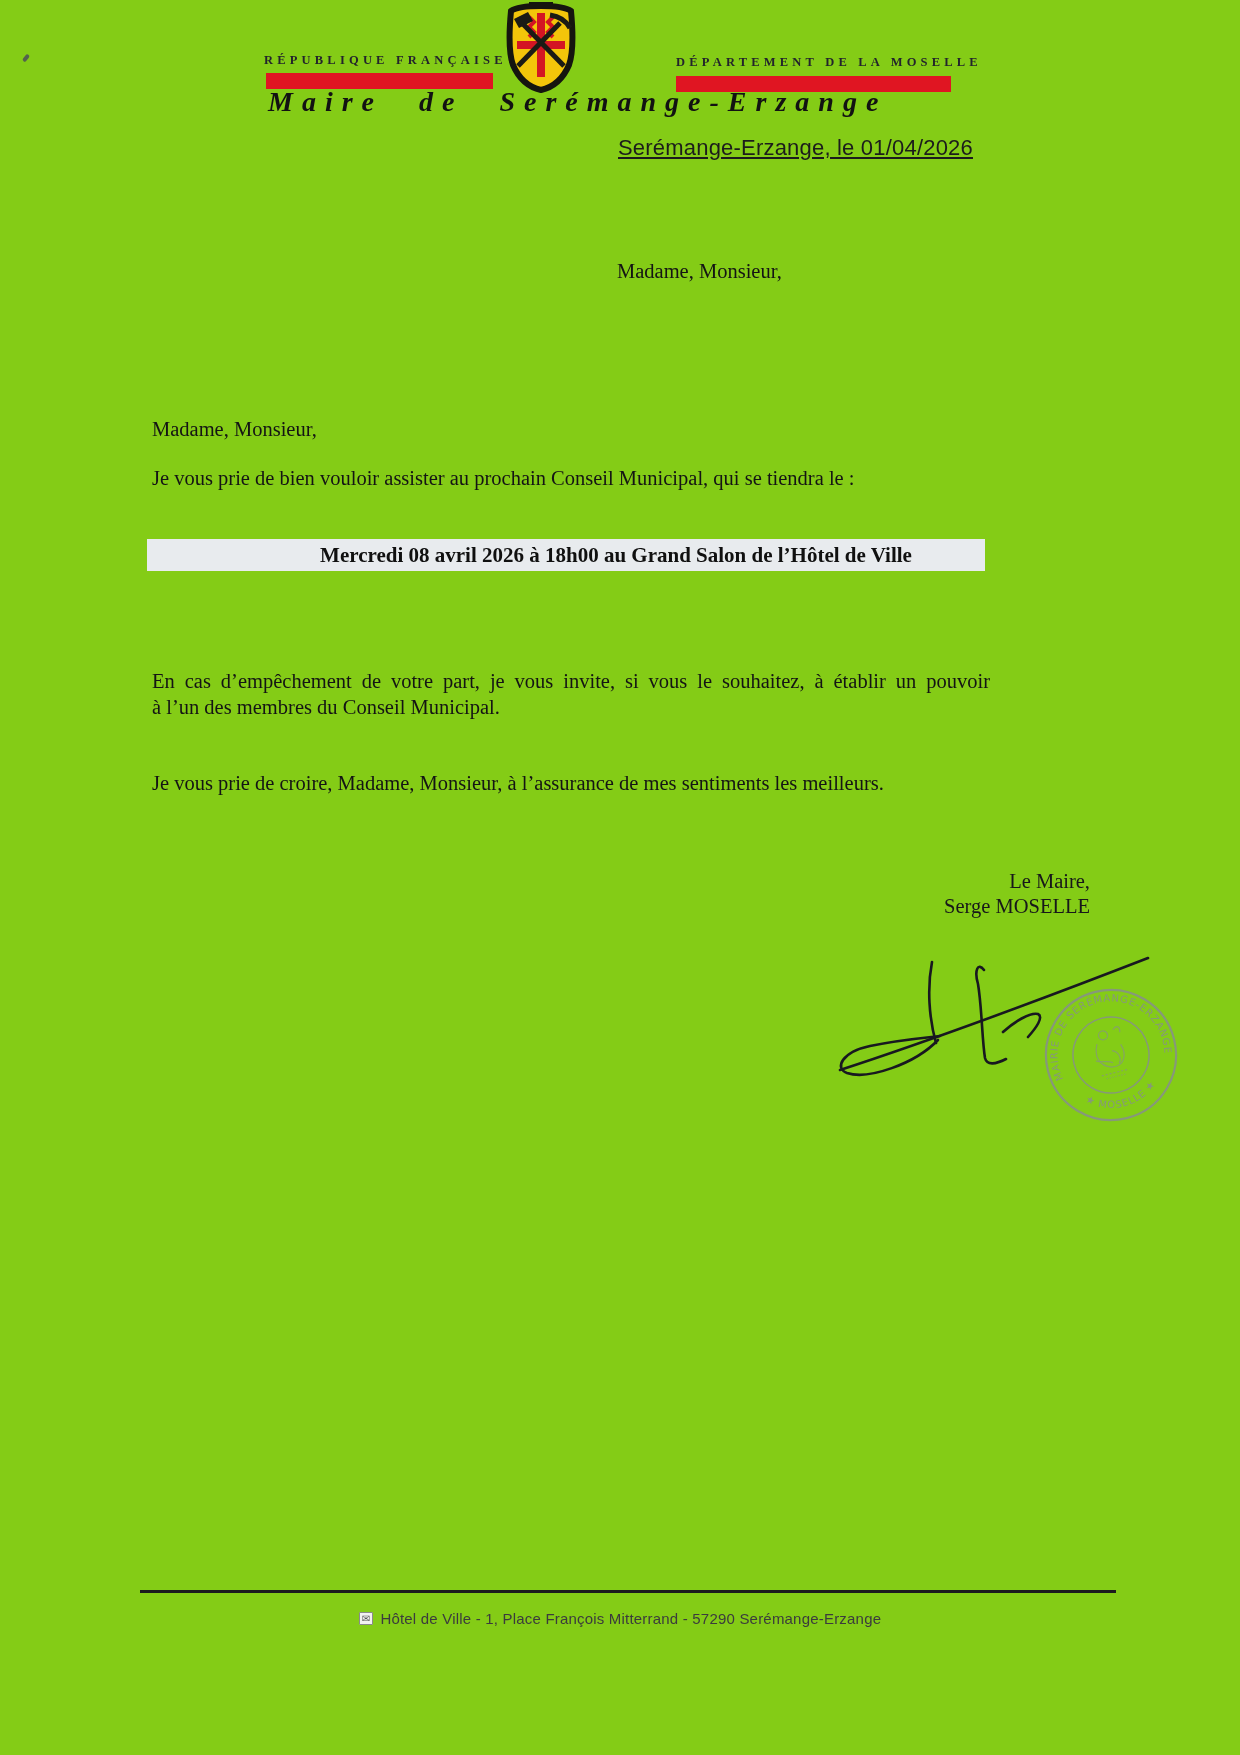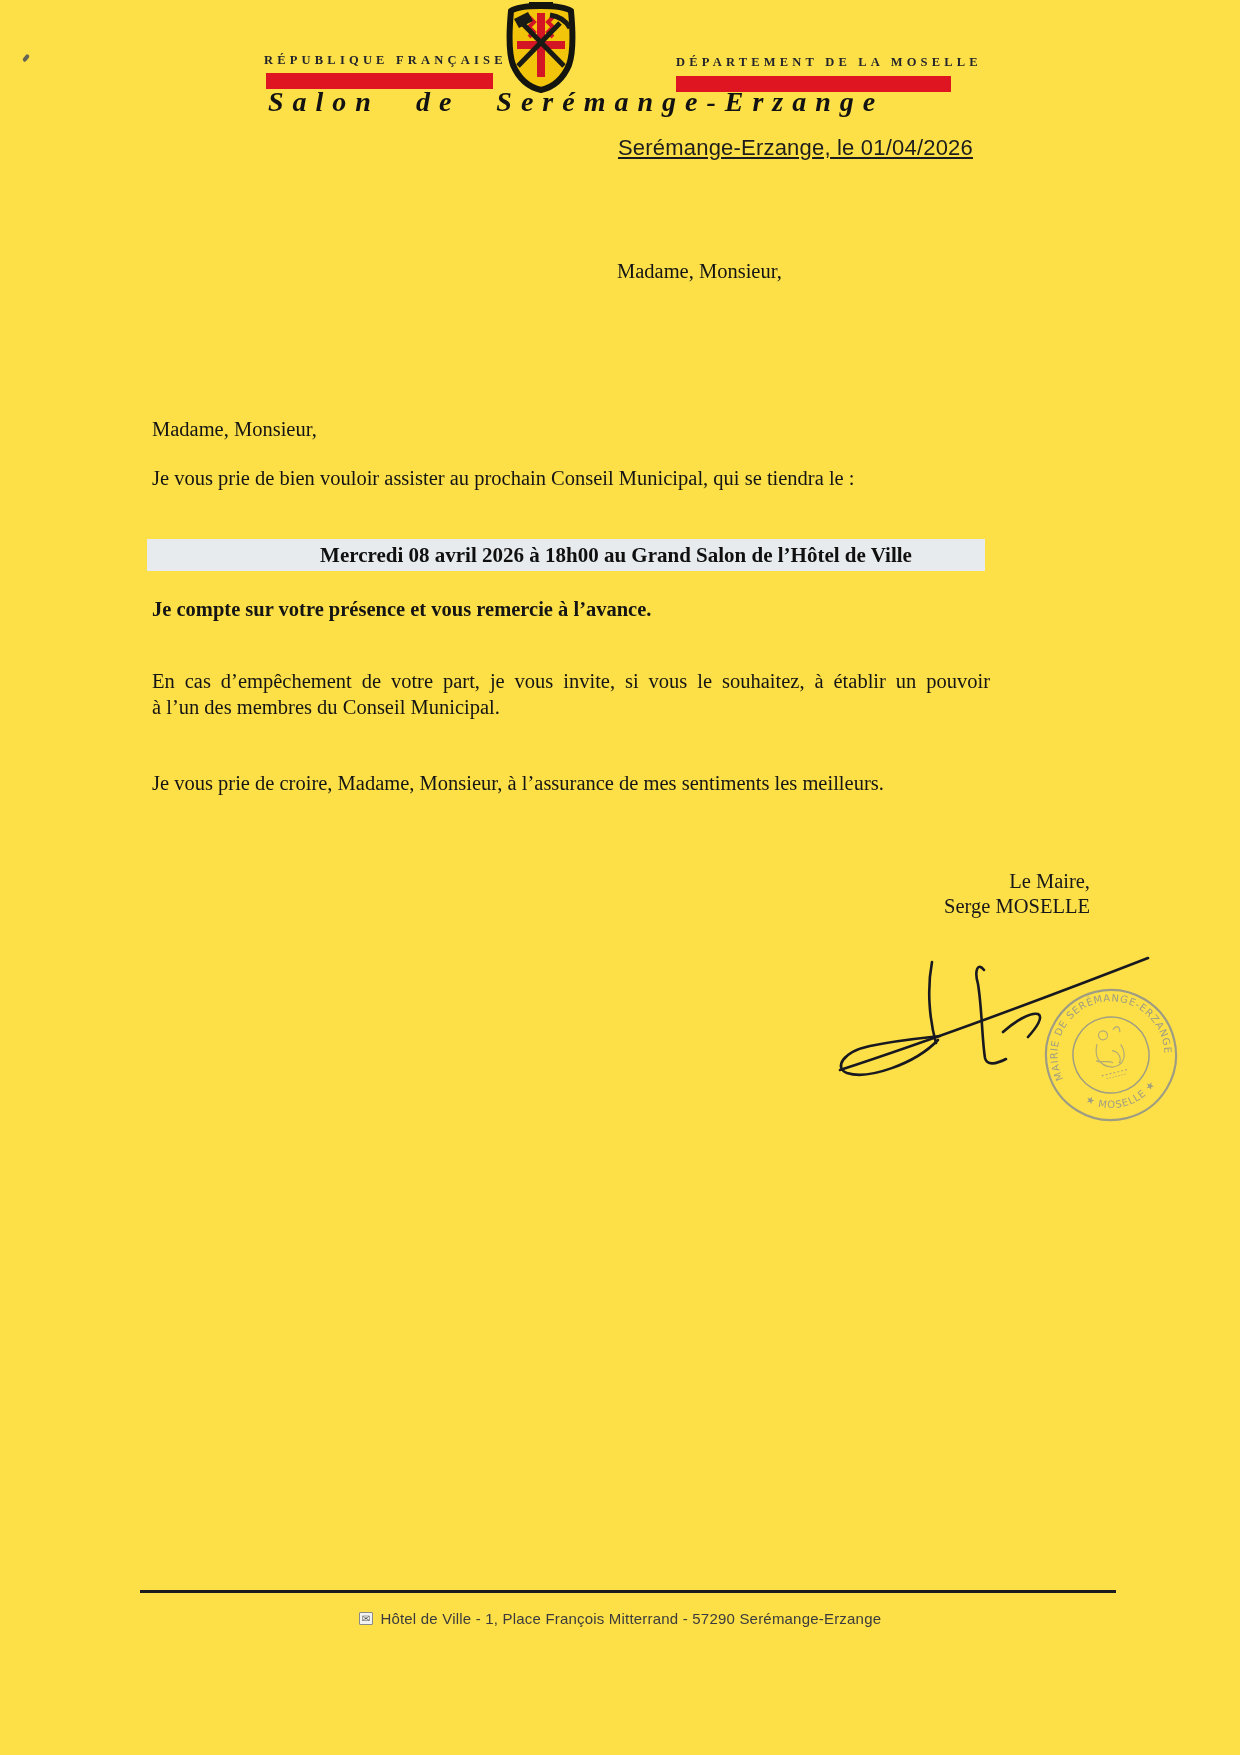--- a/index.html
+++ b/index.html
@@ -1,19 +1,19 @@
 <!DOCTYPE html>
 <html style="--accent: #e01522;"><head>
 <meta charset="utf-8">
 <style>
   * { margin:0; padding:0; box-sizing:border-box; }
   html,body { background:#ffffff; }
   #page {
     position:relative; width:1240px; height:1755px;
-    background:#fde047; overflow:hidden;
+    background:#84cc16; overflow:hidden;
     font-family:"Liberation Serif", serif; color:#1b1b1b;
   }
   .abs { position:absolute; }
   .sans  { font-family:"Liberation Sans", sans-serif; }
 
   
   .caption {
     font-family:"Liberation Serif", serif; font-weight:600;
     font-size:12.5px; letter-spacing:4.2px; color:#23242c; white-space:nowrap;
   }
@@ -78,35 +78,34 @@
     <rect x="35" y="11" width="8" height="64" fill="#d41523"></rect>
     <rect x="15" y="39" width="48" height="8" fill="#d41523"></rect>
     <path d="M27,15 l5,5 -5,5 5,5 -5,5" stroke="#d41523" stroke-width="4" fill="none"></path>
     <path d="M51,15 l-5,5 5,5 -5,5 5,5" stroke="#d41523" stroke-width="4" fill="none"></path>
     <path d="M20,21 L62,64" stroke="#1b1b15" stroke-width="5"></path>
     <path d="M58,21 L16,64" stroke="#1b1b15" stroke-width="5"></path>
     <path d="M48,13 Q62,15 68,26" stroke="#1b1b15" stroke-width="5" fill="none"></path>
     <path d="M12,17 l14,-7 5,9 -14,7 Z" fill="#1b1b15"></path>
   </svg>
 
-  <div class="abs city-title" style="left:268px; top:86px;">Salon de Serémange-Erzange</div>
+  <div class="abs city-title" style="left:268px; top:86px;">Maire de Serémange-Erzange</div>
 
   <div class="abs dateline sans" style="left:618px; top:135px;text-decoration:underline;">Serémange-Erzange, le 01/04/2026</div>
 
   <div class="abs bodyline" style="left:617px; top:258px;">Madame, Monsieur,</div>
 
   <div class="abs bodyline" style="left:152px; top:416px;">Madame, Monsieur,</div>
 
   <div class="abs bodyline" style="left:152px; top:465px;">Je vous prie de bien vouloir assister au prochain Conseil Municipal, qui se tiendra le :</div>
 
   <div class="abs highlight-bar">
     <span class="highlight-text">Mercredi 08 avril 2026 à 18h00 au Grand Salon de l’Hôtel de Ville</span>
   </div>
 
-  <div class="abs bodyline bold" style="left:152px; top:596px;">Je compte sur votre présence et vous remercie à l’avance.</div>
 
   <div class="abs bodyline" style="left:152px; top:770px;">Je vous prie de croire, Madame, Monsieur, à l’assurance de mes sentiments les meilleurs.</div>
 
   <div class="abs para-justify" style="left:152px; top:668px;">
     <div class="jline">En cas d’empêchement de votre part, je vous invite, si vous le souhaitez, à établir un pouvoir</div>
     <div>à l’un des membres du Conseil Municipal.</div>
   </div>
 
   <div class="abs signer" style="right:150px; top:869px;">
     <div>Le Maire,</div>

